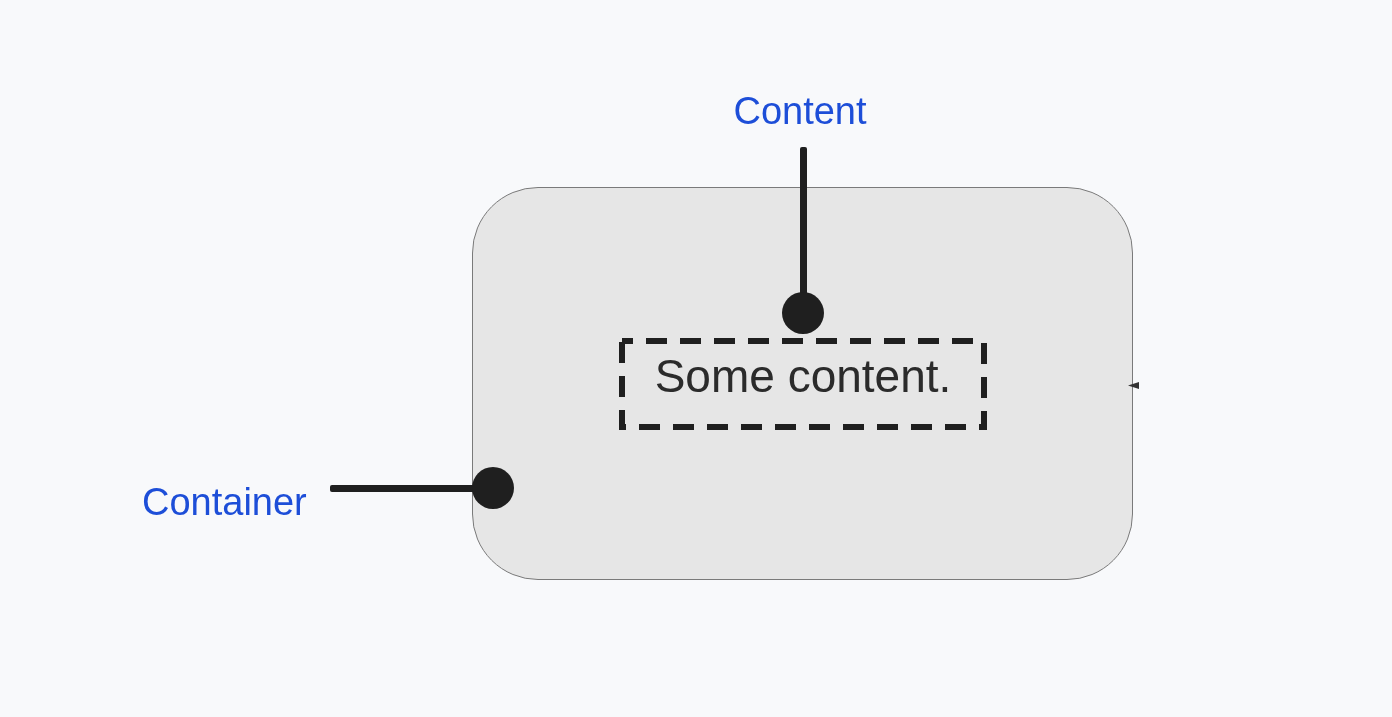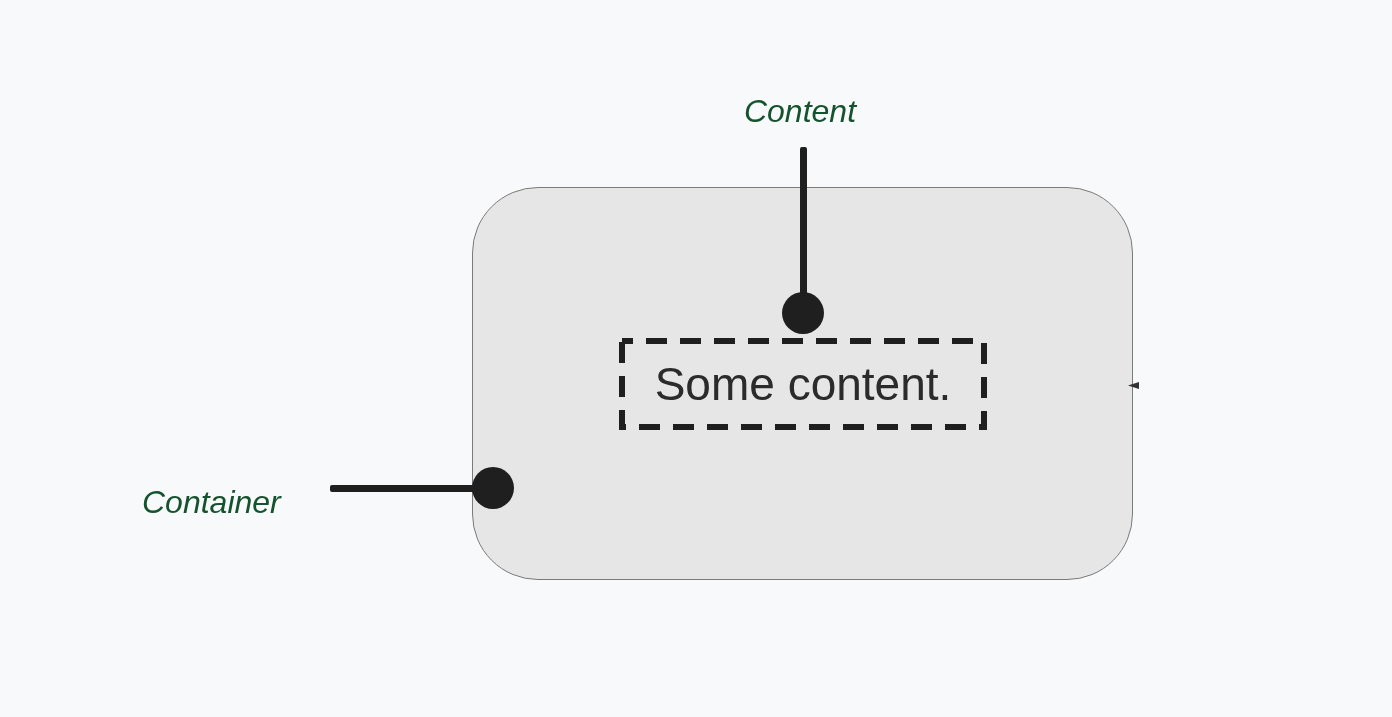--- a/index.html
+++ b/index.html
@@ -31,38 +31,37 @@
   .dashed-svg {
     position: absolute;
     left: 619px;
     top: 338px;
     width: 368px;
     height: 92px;
   }
   .content-text {
     position: absolute;
     left: 619px;
-    top: 338px;
+    top: 330px;
     width: 368px;
     height: 92px;
     display: flex;
     align-items: center;
     justify-content: center;
     font-size: 46px;
     color: #2b2b2b;
     white-space: nowrap;
     text-align: center;
   }
   .label {
     position: absolute;
-    font-size: 32px;
+    font-size: 38px;
     line-height: 44px;
-    color: #14532d;
+    color: #1d4ed8;
     white-space: nowrap;
-    font-style: italic;
   }
   .label-content {
     left: 650px;
     top: 89px;
     width: 300px;
     text-align: center;
   }
   .label-container {
     left: 142px;
     top: 466px;

